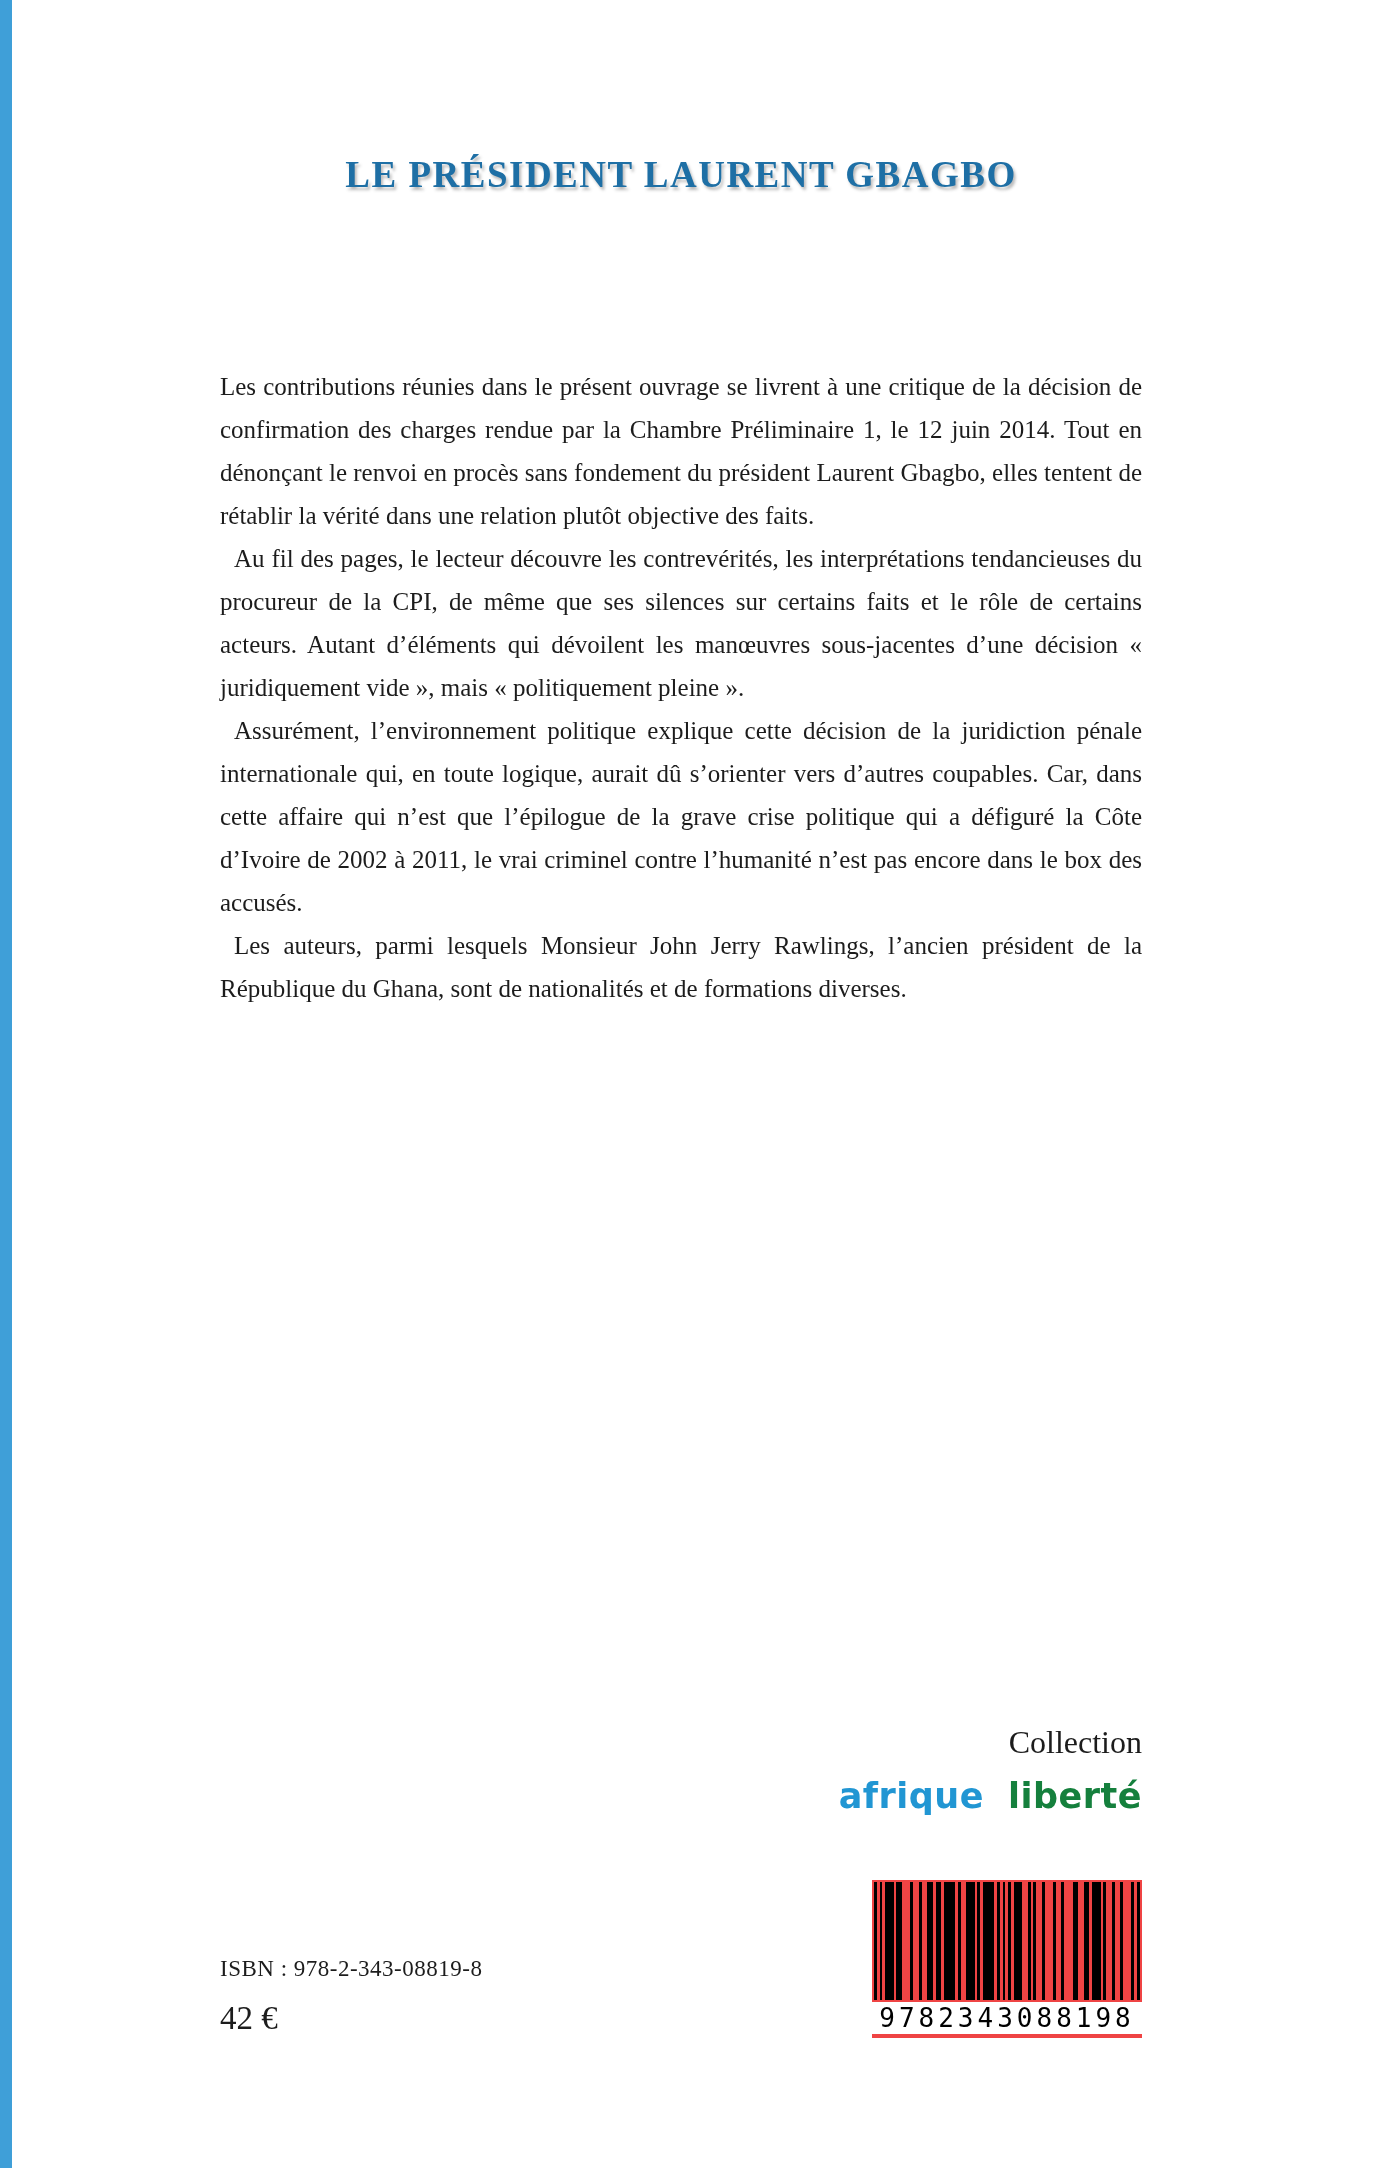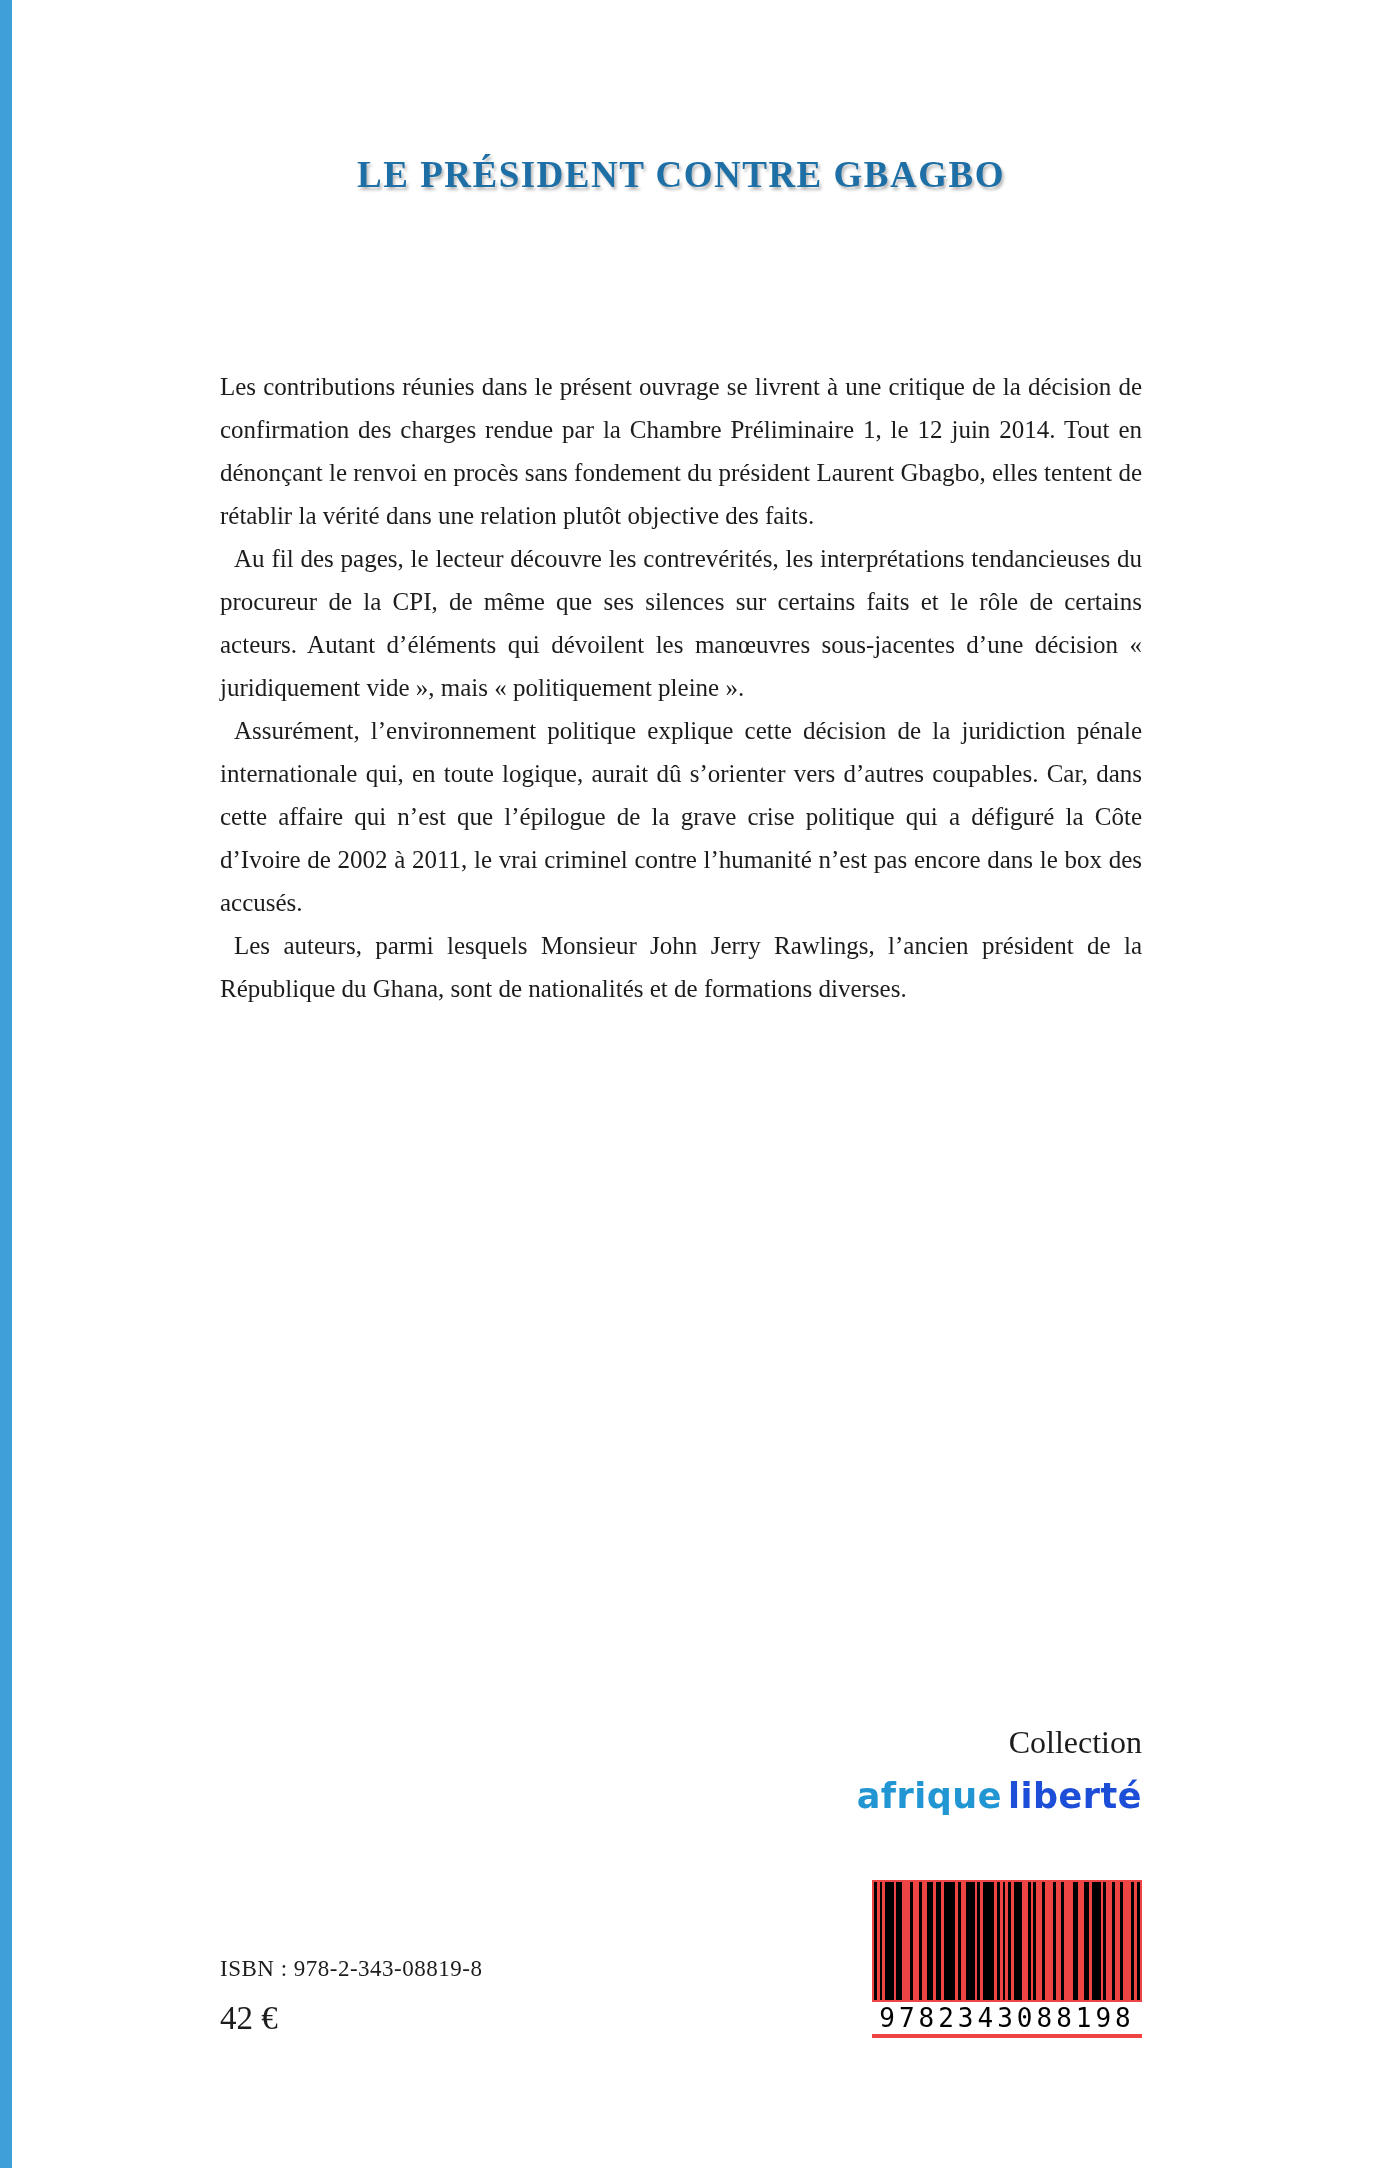--- a/index.html
+++ b/index.html
@@ -59,21 +59,21 @@
     line-height: 40px;
   }
   .collection-name {
     margin-top: 14px;
     font-family: "DejaVu Sans", sans-serif;
     font-weight: 700;
     font-size: 35px;
     letter-spacing: 0.5px;
   }
   .collection-name .word1 { color: var(--accent-blue, #2196d3); }
-  .collection-name .word2 { color: #1d4ed8; margin-left: 6px; }
+  .collection-name .word2 { color: #15803d; margin-left: 24px; }
   .isbn {
     position: absolute;
     top: 1956px; left: 0;
     font-size: 23px;
     letter-spacing: 0.5px;
   }
   .price {
     position: absolute;
     top: 2000px; left: 0;
     font-size: 33px;
@@ -109,21 +109,21 @@
 </head>
 <body>
 
 <div class="page">
 
   <div class="left-strip"></div>
 
   <div class="content">
 
     <h1 class="title">
-      <span class="title-line">LE PRÉSIDENT CONTRE GBAGBO</span>
+      <span class="title-line">LE PRÉSIDENT LAURENT GBAGBO</span>
     </h1>
 
     <div class="body-text">
       <p>Les contributions réunies dans le présent ouvrage se livrent à une critique de la décision de confirmation des charges rendue par la Chambre Préliminaire 1, le 12 juin 2014. Tout en dénonçant le renvoi en procès sans fondement du président Laurent Gbagbo, elles tentent de rétablir la vérité dans une relation plutôt objective des faits.</p>
       <p>Au fil des pages, le lecteur découvre les contrevérités, les interprétations tendancieuses du procureur de la CPI, de même que ses silences sur certains faits et le rôle de certains acteurs. Autant d’éléments qui dévoilent les manœuvres sous-jacentes d’une décision « juridiquement vide », mais « politiquement pleine ».</p>
       <p>Assurément, l’environnement politique explique cette décision de la juridiction pénale internationale qui, en toute logique, aurait dû s’orienter vers d’autres coupables. Car, dans cette affaire qui n’est que l’épilogue de la grave crise politique qui a défiguré la Côte d’Ivoire de 2002 à 2011, le vrai criminel contre l’humanité n’est pas encore dans le box des accusés.</p>
       <p>Les auteurs, parmi lesquels Monsieur John Jerry Rawlings, l’ancien président de la République du Ghana, sont de nationalités et de formations diverses.</p>
     </div>
 
     <div class="collection">

